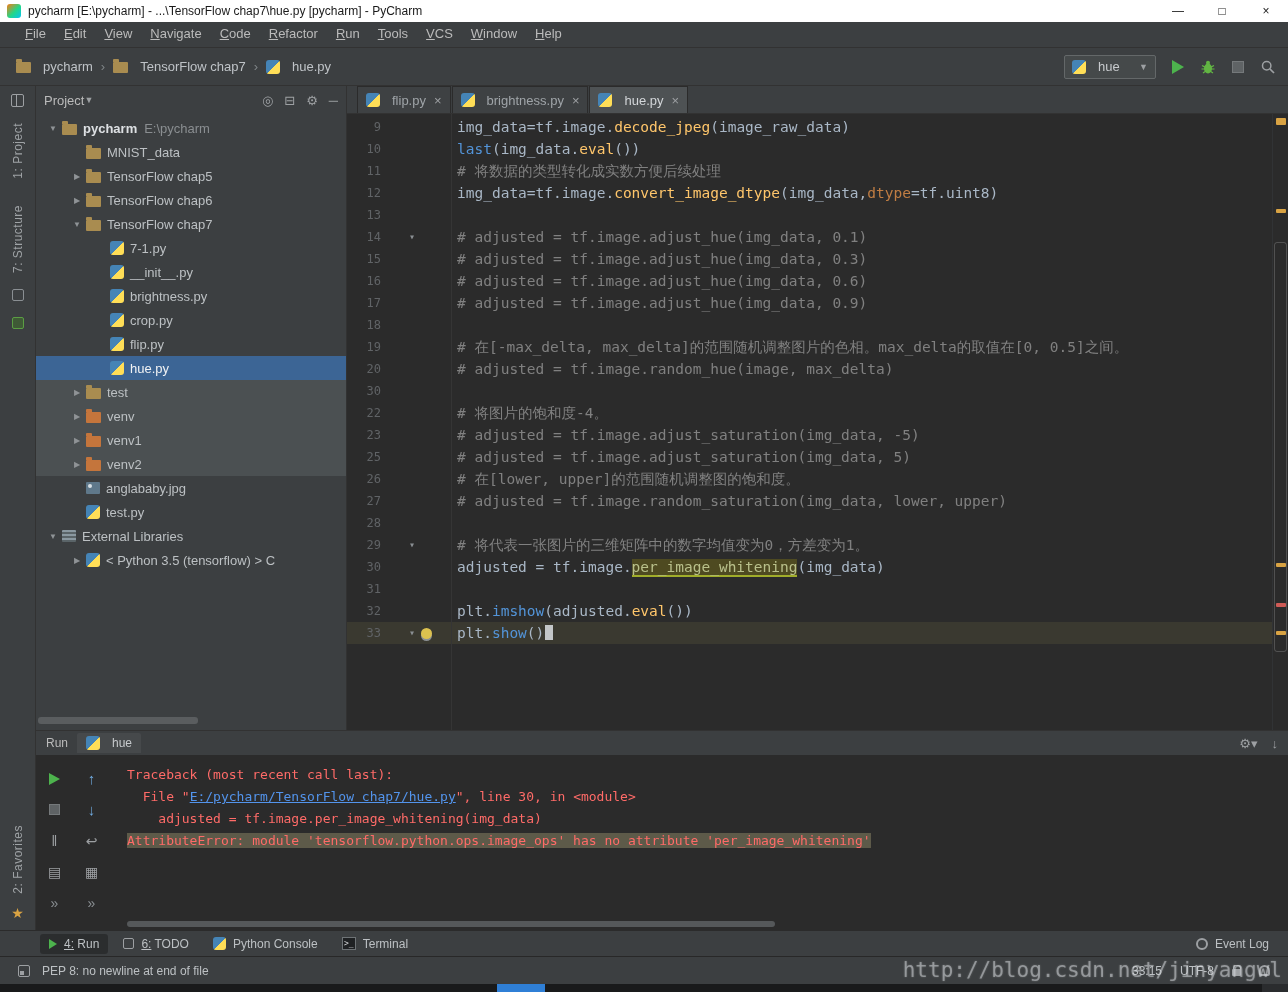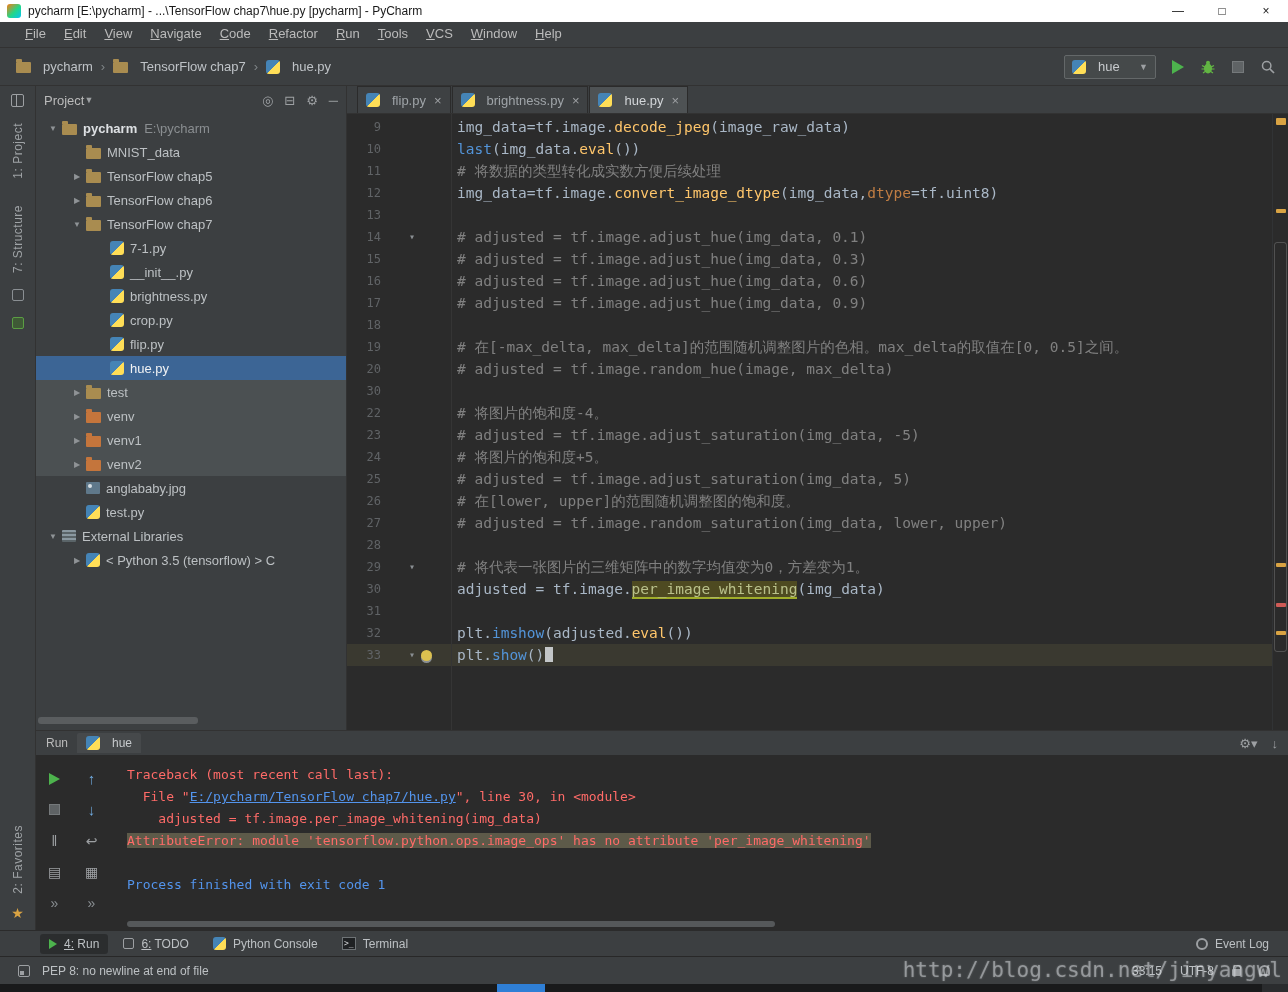--- a/index.html
+++ b/index.html
@@ -373,21 +373,20 @@
                 <div class="code-line"><span class="lnum">14</span><span class="gicons"><span class="fold">▾</span></span><span class="ltext"><span class="t-c"># adjusted = tf.image.adjust_hue(img_data, 0.1)</span></span></div>
                 <div class="code-line"><span class="lnum">15</span><span class="gicons"></span><span class="ltext"><span class="t-c"># adjusted = tf.image.adjust_hue(img_data, 0.3)</span></span></div>
                 <div class="code-line"><span class="lnum">16</span><span class="gicons"></span><span class="ltext"><span class="t-c"># adjusted = tf.image.adjust_hue(img_data, 0.6)</span></span></div>
                 <div class="code-line"><span class="lnum">17</span><span class="gicons"></span><span class="ltext"><span class="t-c"># adjusted = tf.image.adjust_hue(img_data, 0.9)</span></span></div>
                 <div class="code-line"><span class="lnum">18</span><span class="gicons"></span><span class="ltext"></span></div>
                 <div class="code-line"><span class="lnum">19</span><span class="gicons"></span><span class="ltext"><span class="t-c"># 在[-max_delta, max_delta]的范围随机调整图片的色相。max_delta的取值在[0, 0.5]之间。</span></span></div>
                 <div class="code-line"><span class="lnum">20</span><span class="gicons"></span><span class="ltext"><span class="t-c"># adjusted = tf.image.random_hue(image, max_delta)</span></span></div>
                 <div class="code-line"><span class="lnum">30</span><span class="gicons"></span><span class="ltext"></span></div>
                 <div class="code-line"><span class="lnum">22</span><span class="gicons"></span><span class="ltext"><span class="t-c"># 将图片的饱和度-4。</span></span></div>
                 <div class="code-line"><span class="lnum">23</span><span class="gicons"></span><span class="ltext"><span class="t-c"># adjusted = tf.image.adjust_saturation(img_data, -5)</span></span></div>
-                <div class="code-line"><span class="lnum">24</span><span class="gicons"></span><span class="ltext"><span class="t-c"># 将图片的饱和度+5。</span></span></div>
                 <div class="code-line"><span class="lnum">25</span><span class="gicons"></span><span class="ltext"><span class="t-c"># adjusted = tf.image.adjust_saturation(img_data, 5)</span></span></div>
                 <div class="code-line"><span class="lnum">26</span><span class="gicons"></span><span class="ltext"><span class="t-c"># 在[lower, upper]的范围随机调整图的饱和度。</span></span></div>
                 <div class="code-line"><span class="lnum">27</span><span class="gicons"></span><span class="ltext"><span class="t-c"># adjusted = tf.image.random_saturation(img_data, lower, upper)</span></span></div>
                 <div class="code-line"><span class="lnum">28</span><span class="gicons"></span><span class="ltext"></span></div>
                 <div class="code-line"><span class="lnum">29</span><span class="gicons"><span class="fold">▾</span></span><span class="ltext"><span class="t-c"># 将代表一张图片的三维矩阵中的数字均值变为0，方差变为1。</span></span></div>
                 <div class="code-line"><span class="lnum">30</span><span class="gicons"></span><span class="ltext"><span class="t-d">adjusted </span><span class="t-d">= tf.image.</span><span class="t-err">per_image_whitening</span><span class="t-d">(img_data)</span></span></div>
                 <div class="code-line"><span class="lnum">31</span><span class="gicons"></span><span class="ltext"></span></div>
                 <div class="code-line"><span class="lnum">32</span><span class="gicons"></span><span class="ltext"><span class="t-d">plt.</span><span class="t-b">imshow</span><span class="t-d">(adjusted.</span><span class="t-f">eval</span><span class="t-d">())</span></span></div>
                 <div class="code-line current"><span class="lnum">33</span><span class="gicons"><span class="fold">▾</span><span class="bulb"></span></span><span class="ltext"><span class="t-d">plt.</span><span class="t-b">show</span><span class="t-d">()</span><span class="caret-block"></span></span></div>
               </div>
@@ -427,21 +426,20 @@
             <span>▦</span>
             <span class="rt-more">»</span>
             <span class="rt-more">»</span>
           </div>
           <div class="console">
               <div class="con-line"><span class="ct-e">Traceback (most recent call last):</span></div>
               <div class="con-line"><span class="ct-e">  File "</span><span class="ct-l">E:/pycharm/TensorFlow chap7/hue.py</span><span class="ct-e">", line 30, in &lt;module&gt;</span></div>
               <div class="con-line"><span class="ct-e">    adjusted = tf.image.per_image_whitening(img_data)</span></div>
               <div class="con-line"><span class="con-hl"><span class="ct-e">AttributeError: module 'tensorflow.python.ops.image_ops' has no attribute 'per_image_whitening'</span></span></div>
               <div class="con-line"></div>
-              <div class="con-line"><span class="ct-i">Process finished with exit code 1</span></div>
             </div>
         </div>
         <div class="console-hscroll"></div>
       </section>
     </div>
   </div>
 
   <footer class="twbar">
     <span style="display:flex;gap:6px">
         <span class="twb-item active">

